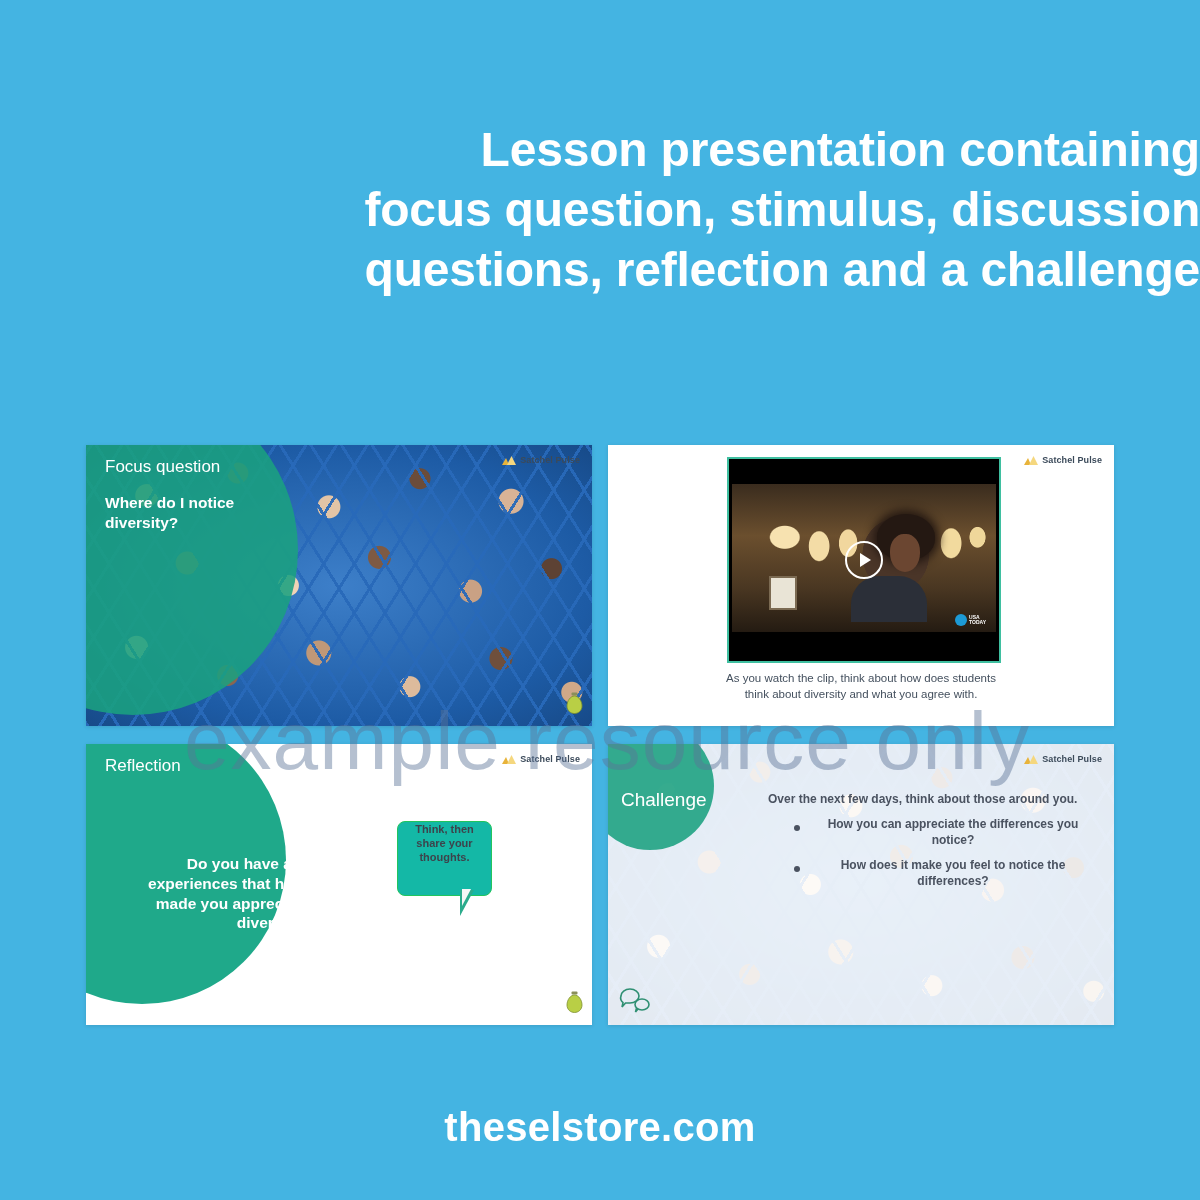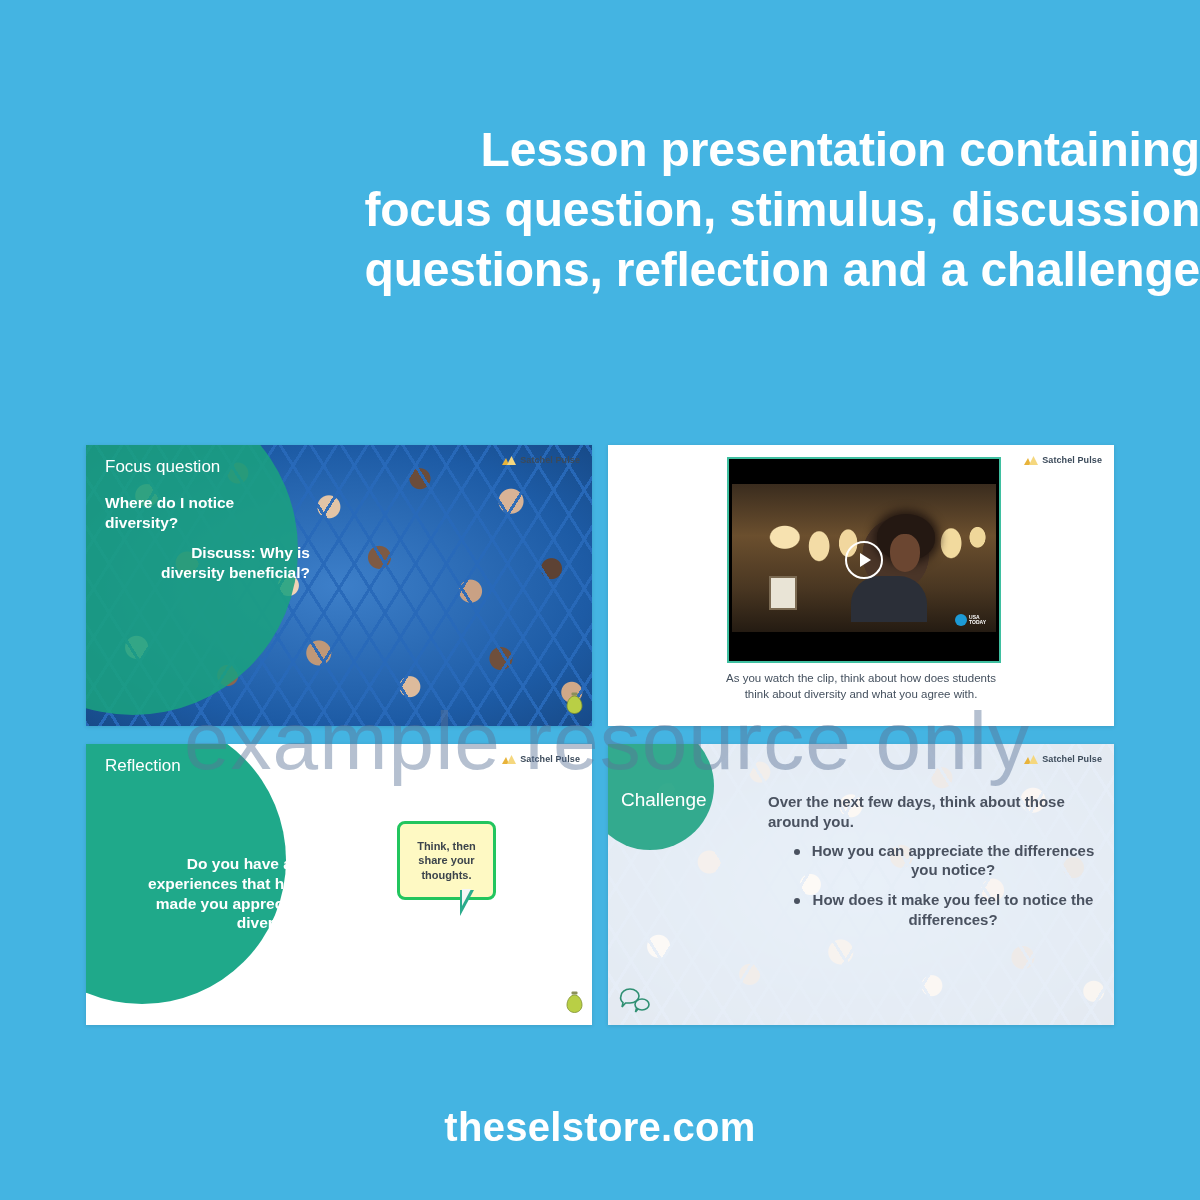--- a/index.html
+++ b/index.html
@@ -212,25 +212,25 @@
     line-height:1.35;
     z-index:6;
     white-space:pre-line;
   }
 
   
   .bubble{
     position:absolute;
     left:311px; top:77px;
     width:93px; height:73px;
-    border:3px solid #22c55e;
+    border:1px solid #22c55e;
     border-radius:8px;
-    background:#fef9c3;
-    z-index:6;
-    display:flex;align-items:center;justify-content:center;
+    background:#14b8a6;
+    z-index:6;
+    display:flex;align-items:flex-start;justify-content:center;
   }
   .bubble-txt{
     color:#3c444c;font-size:11px;font-weight:700;line-height:1.28;
     text-align:center;white-space:pre-line;
   }
   .bubble-tail{
     position:absolute;
     left:374px; top:146px;
     width:0;height:0;
     border-left:14px solid #2bab8c;
@@ -243,21 +243,21 @@
     width:0;height:0;
     border-left:9px solid #f5f6f6;
     border-bottom:17px solid transparent;
   }
 
   
   .ch-body{
     position:absolute;
     left:160px; top:48px; right:18px;
     color:#4a5260;
-    font-size:15px;
+    font-size:12px;
     font-weight:700;
     line-height:1.32;
     z-index:6;
   }
   .ch-list{ margin:9px 0 5px 26px; padding:0; list-style:none;text-align:center; }
   .ch-list li{ position:relative; margin-bottom:10px; padding-left:16px; }
   .ch-list li::before{
     content:""; position:absolute; left:0; top:8px;
     width:6px;height:6px;border-radius:50%;background:#4a5260;
   }
@@ -282,22 +282,20 @@
       <svg width="14" height="10" viewBox="0 0 14 10">
         <path d="M0 10 L4 3 L7 10 Z" fill="#e8b33a"></path>
         <path d="M5 10 L9.5 1 L14 10 Z" fill="#f5d77e"></path>
       </svg>
       <span class="sp-text">Satchel Pulse</span>
     </div>
 
     <div class="slide-kicker" style="left:19px;top:12px;">Focus question</div>
     <div class="slide-body" style="left:19px;top:48px;width:205px;">Where do I notice
 diversity?</div>
-    <div class="slide-body indent" style="left:19px;top:98px;width:205px;">Discuss: Why is
-diversity beneficial?</div>
 
     <div class="corner-icon" style="right:9px;bottom:8px;">
       <svg width="17" height="22" viewBox="0 0 17 22">
         <rect x="5.5" y="0.5" width="6" height="3" rx="1" fill="#8a8f5a"></rect>
         <path d="M8.5 4 C12.6 4 16 9 16 14 C16 18.4 12.6 21.5 8.5 21.5 C4.4 21.5 1 18.4 1 14 C1 9 4.4 4 8.5 4 Z" fill="#b9cf45" stroke="#7d8f2e" stroke-width="0.8"></path>
       </svg>
     </div>
   </div>
 
   <div class="slide s2">

